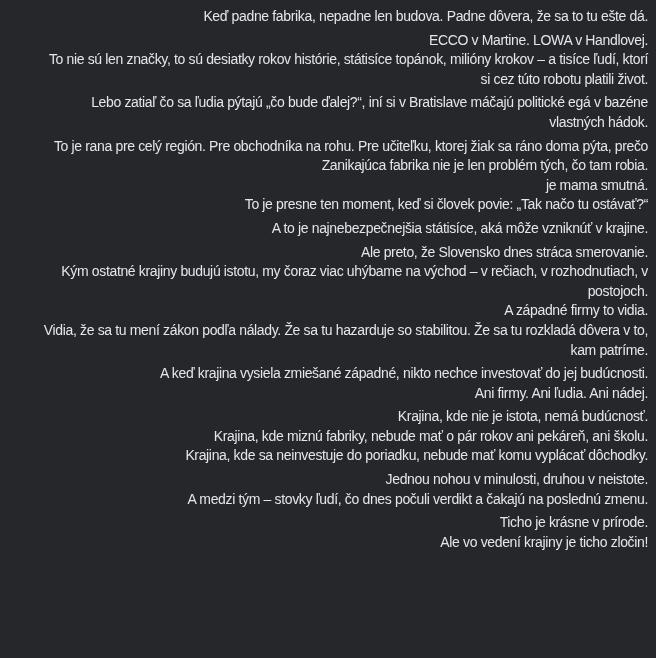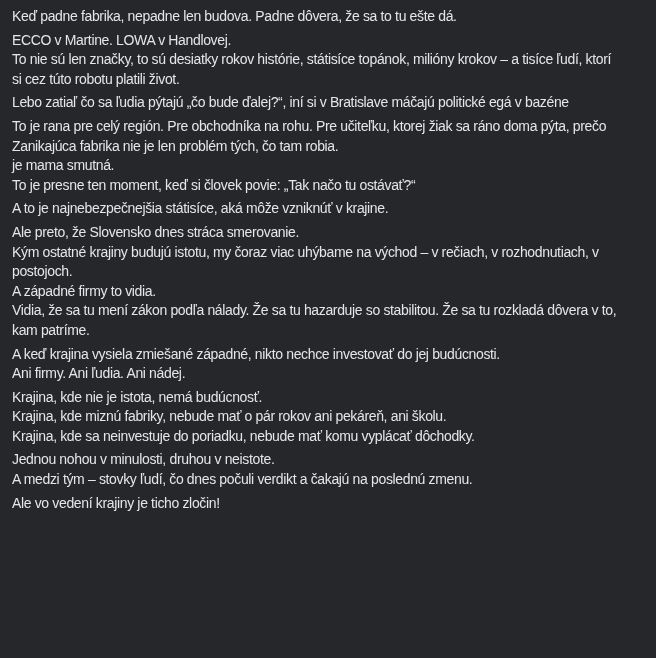--- a/index.html
+++ b/index.html
@@ -22,40 +22,42 @@
     font-size: 14px;
     line-height: 19.6px;
     letter-spacing: -0.35px;
     overflow: hidden;
   }
   .para {
     margin: 0 0 4px 0;
   }
   .line {
     white-space: pre;
+    text-align: right;
   }
 </style>
 </head>
 <body style="background: rgb(38, 39, 42);">
 
 <div class="post-text" style="color: rgb(228, 230, 234);">
 
   <div class="para">
     <div class="line">Keď padne fabrika, nepadne len budova. Padne dôvera, že sa to tu ešte dá.</div>
   </div>
 
   <div class="para">
     <div class="line">ECCO v Martine. LOWA v Handlovej.</div>
     <div class="line">To nie sú len značky, to sú desiatky rokov histórie, státisíce topánok, milióny krokov – a tisíce ľudí, ktorí</div>
     <div class="line">si cez túto robotu platili život.</div>
   </div>
 
 
   <div class="para">
     <div class="line">Lebo zatiaľ čo sa ľudia pýtajú „čo bude ďalej?“, iní si v Bratislave máčajú politické egá v bazéne</div>
+    <div class="line">vlastných hádok.</div>
   </div>
 
   <div class="para">
     <div class="line">To je rana pre celý región. Pre obchodníka na rohu. Pre učiteľku, ktorej žiak sa ráno doma pýta, prečo</div>
     <div class="line">Zanikajúca fabrika nie je len problém tých, čo tam robia.</div>
     <div class="line">je mama smutná.</div>
     <div class="line">To je presne ten moment, keď si človek povie: „Tak načo tu ostávať?“</div>
   </div>
 
   <div class="para">
@@ -81,16 +83,17 @@
     <div class="line">Krajina, kde miznú fabriky, nebude mať o pár rokov ani pekáreň, ani školu.</div>
     <div class="line">Krajina, kde sa neinvestuje do poriadku, nebude mať komu vyplácať dôchodky.</div>
   </div>
 
   <div class="para">
     <div class="line">Jednou nohou v minulosti, druhou v neistote.</div>
     <div class="line">A medzi tým – stovky ľudí, čo dnes počuli verdikt a čakajú na poslednú zmenu.</div>
   </div>
 
   <div class="para">
+    <div class="line">Ticho je krásne v prírode.</div>
     <div class="line">Ale vo vedení krajiny je ticho zločin!</div>
   </div>
 
 </div>
 
 </body></html>

